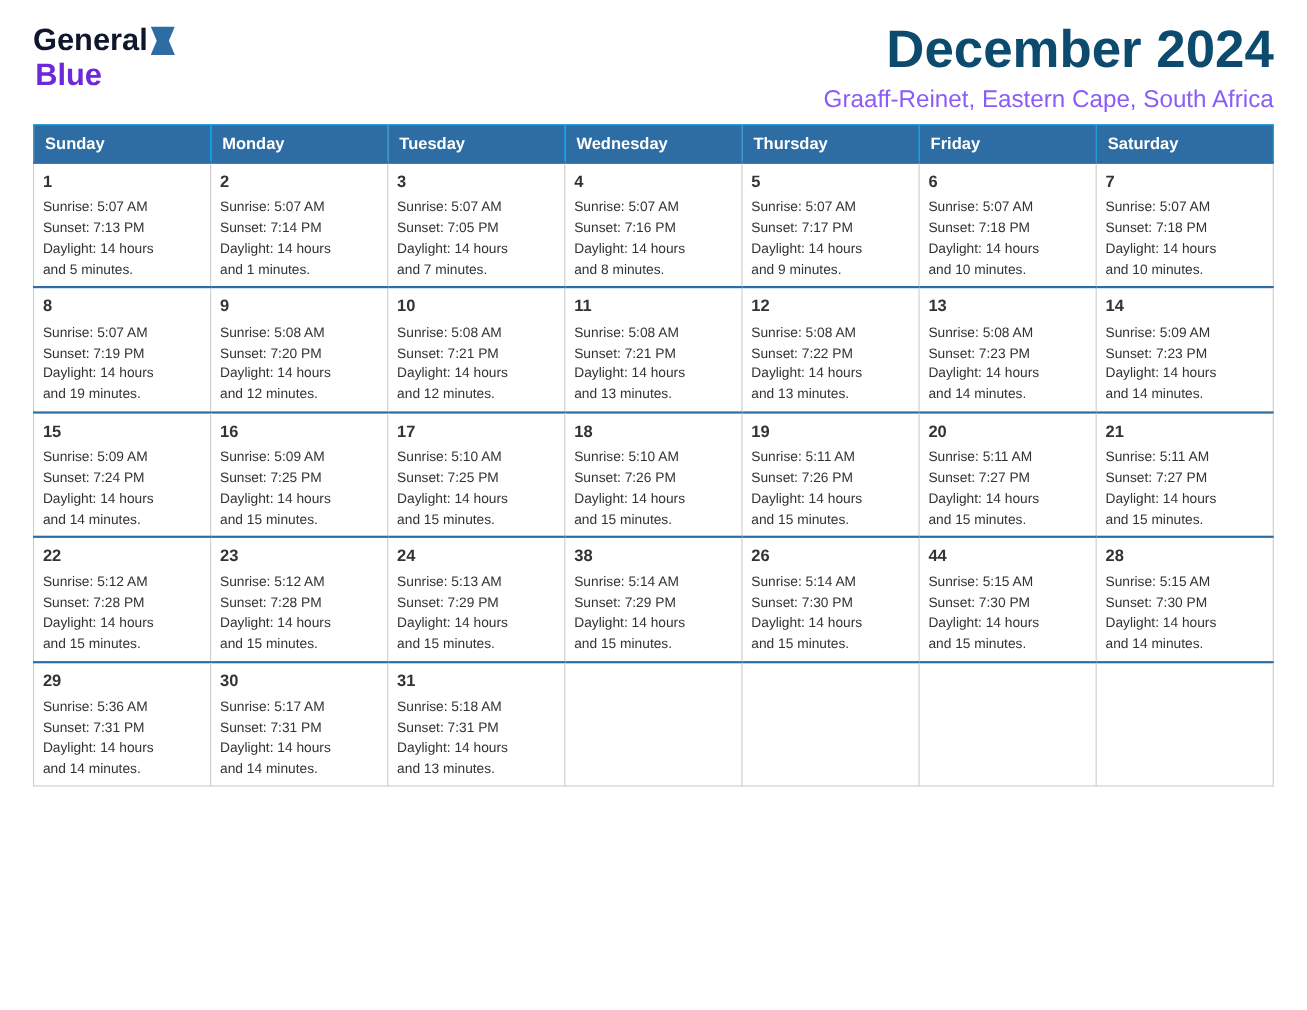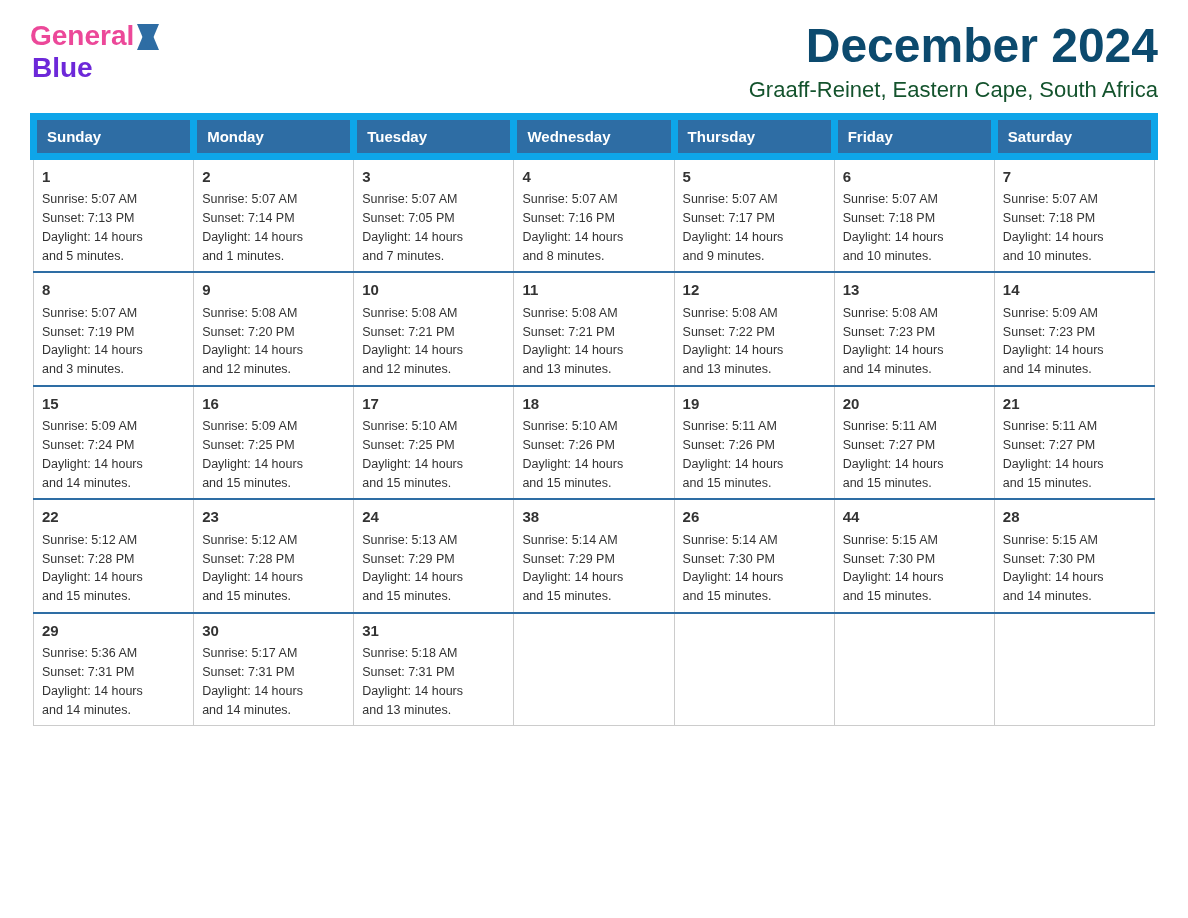--- a/index.html
+++ b/index.html
@@ -12,54 +12,54 @@
     }
     .header-area {
       display: flex;
       justify-content: space-between;
       align-items: flex-start;
       margin-bottom: 10px;
     }
     .logo-text-general {
       font-size: 28px;
       font-weight: bold;
-      color: #ec4899;
+      color: #0f172a;
     }
     .logo-text-blue {
       font-size: 28px;
       font-weight: bold;
       color: #6d28d9;
     }
     .title-area {
       text-align: right;
     }
     .main-title {
       font-size: 48px;
       font-weight: bold;
       color: #0c4a6e;
       line-height: 1.1;
     }
     .subtitle {
       font-size: 22px;
-      color: #14532d;
+      color: #8b5cf6;
       margin-top: 4px;
     }
     .calendar {
       width: 100%;
       border-collapse: collapse;
       margin-top: 10px;
     }
     .calendar th {
       background-color: #2e6da4;
       color: #fff;
       font-size: 15px;
       font-weight: bold;
       padding: 8px 10px;
       text-align: left;
-      border: 7px solid #0ea5e9;
+      border: 1px solid #0ea5e9;
     }
     .calendar td {
       border: 1px solid #ccc;
       border-top: 2px solid #2e6da4;
       vertical-align: top;
       padding: 6px 8px;
       width: 14.28%;
       font-size: 12.5px;
       color: #333;
       line-height: 1.5;
@@ -127,21 +127,21 @@
   <tr>
         <td><span class="day-num">1</span><span>Sunrise: 5:07 AM</span><br><span>Sunset: 7:13 PM</span><br><span>Daylight: 14 hours</span><br><span>and 5 minutes.</span></td>
         <td><span class="day-num">2</span><span>Sunrise: 5:07 AM</span><br><span>Sunset: 7:14 PM</span><br><span>Daylight: 14 hours</span><br><span>and 1 minutes.</span></td>
         <td><span class="day-num">3</span><span>Sunrise: 5:07 AM</span><br><span>Sunset: 7:05 PM</span><br><span>Daylight: 14 hours</span><br><span>and 7 minutes.</span></td>
         <td><span class="day-num">4</span><span>Sunrise: 5:07 AM</span><br><span>Sunset: 7:16 PM</span><br><span>Daylight: 14 hours</span><br><span>and 8 minutes.</span></td>
         <td><span class="day-num">5</span><span>Sunrise: 5:07 AM</span><br><span>Sunset: 7:17 PM</span><br><span>Daylight: 14 hours</span><br><span>and 9 minutes.</span></td>
         <td><span class="day-num">6</span><span>Sunrise: 5:07 AM</span><br><span>Sunset: 7:18 PM</span><br><span>Daylight: 14 hours</span><br><span>and 10 minutes.</span></td>
         <td><span class="day-num">7</span><span>Sunrise: 5:07 AM</span><br><span>Sunset: 7:18 PM</span><br><span>Daylight: 14 hours</span><br><span>and 10 minutes.</span></td>
       </tr>
       <tr>
-        <td><span class="day-num">8</span><span>Sunrise: 5:07 AM</span><br><span>Sunset: 7:19 PM</span><br><span>Daylight: 14 hours</span><br><span>and 3 minutes.</span></td>
+        <td><span class="day-num">8</span><span>Sunrise: 5:07 AM</span><br><span>Sunset: 7:19 PM</span><br><span>Daylight: 14 hours</span><br><span>and 19 minutes.</span></td>
         <td><span class="day-num">9</span><span>Sunrise: 5:08 AM</span><br><span>Sunset: 7:20 PM</span><br><span>Daylight: 14 hours</span><br><span>and 12 minutes.</span></td>
         <td><span class="day-num">10</span><span>Sunrise: 5:08 AM</span><br><span>Sunset: 7:21 PM</span><br><span>Daylight: 14 hours</span><br><span>and 12 minutes.</span></td>
         <td><span class="day-num">11</span><span>Sunrise: 5:08 AM</span><br><span>Sunset: 7:21 PM</span><br><span>Daylight: 14 hours</span><br><span>and 13 minutes.</span></td>
         <td><span class="day-num">12</span><span>Sunrise: 5:08 AM</span><br><span>Sunset: 7:22 PM</span><br><span>Daylight: 14 hours</span><br><span>and 13 minutes.</span></td>
         <td><span class="day-num">13</span><span>Sunrise: 5:08 AM</span><br><span>Sunset: 7:23 PM</span><br><span>Daylight: 14 hours</span><br><span>and 14 minutes.</span></td>
         <td><span class="day-num">14</span><span>Sunrise: 5:09 AM</span><br><span>Sunset: 7:23 PM</span><br><span>Daylight: 14 hours</span><br><span>and 14 minutes.</span></td>
       </tr>
       <tr>
         <td><span class="day-num">15</span><span>Sunrise: 5:09 AM</span><br><span>Sunset: 7:24 PM</span><br><span>Daylight: 14 hours</span><br><span>and 14 minutes.</span></td>
         <td><span class="day-num">16</span><span>Sunrise: 5:09 AM</span><br><span>Sunset: 7:25 PM</span><br><span>Daylight: 14 hours</span><br><span>and 15 minutes.</span></td>

